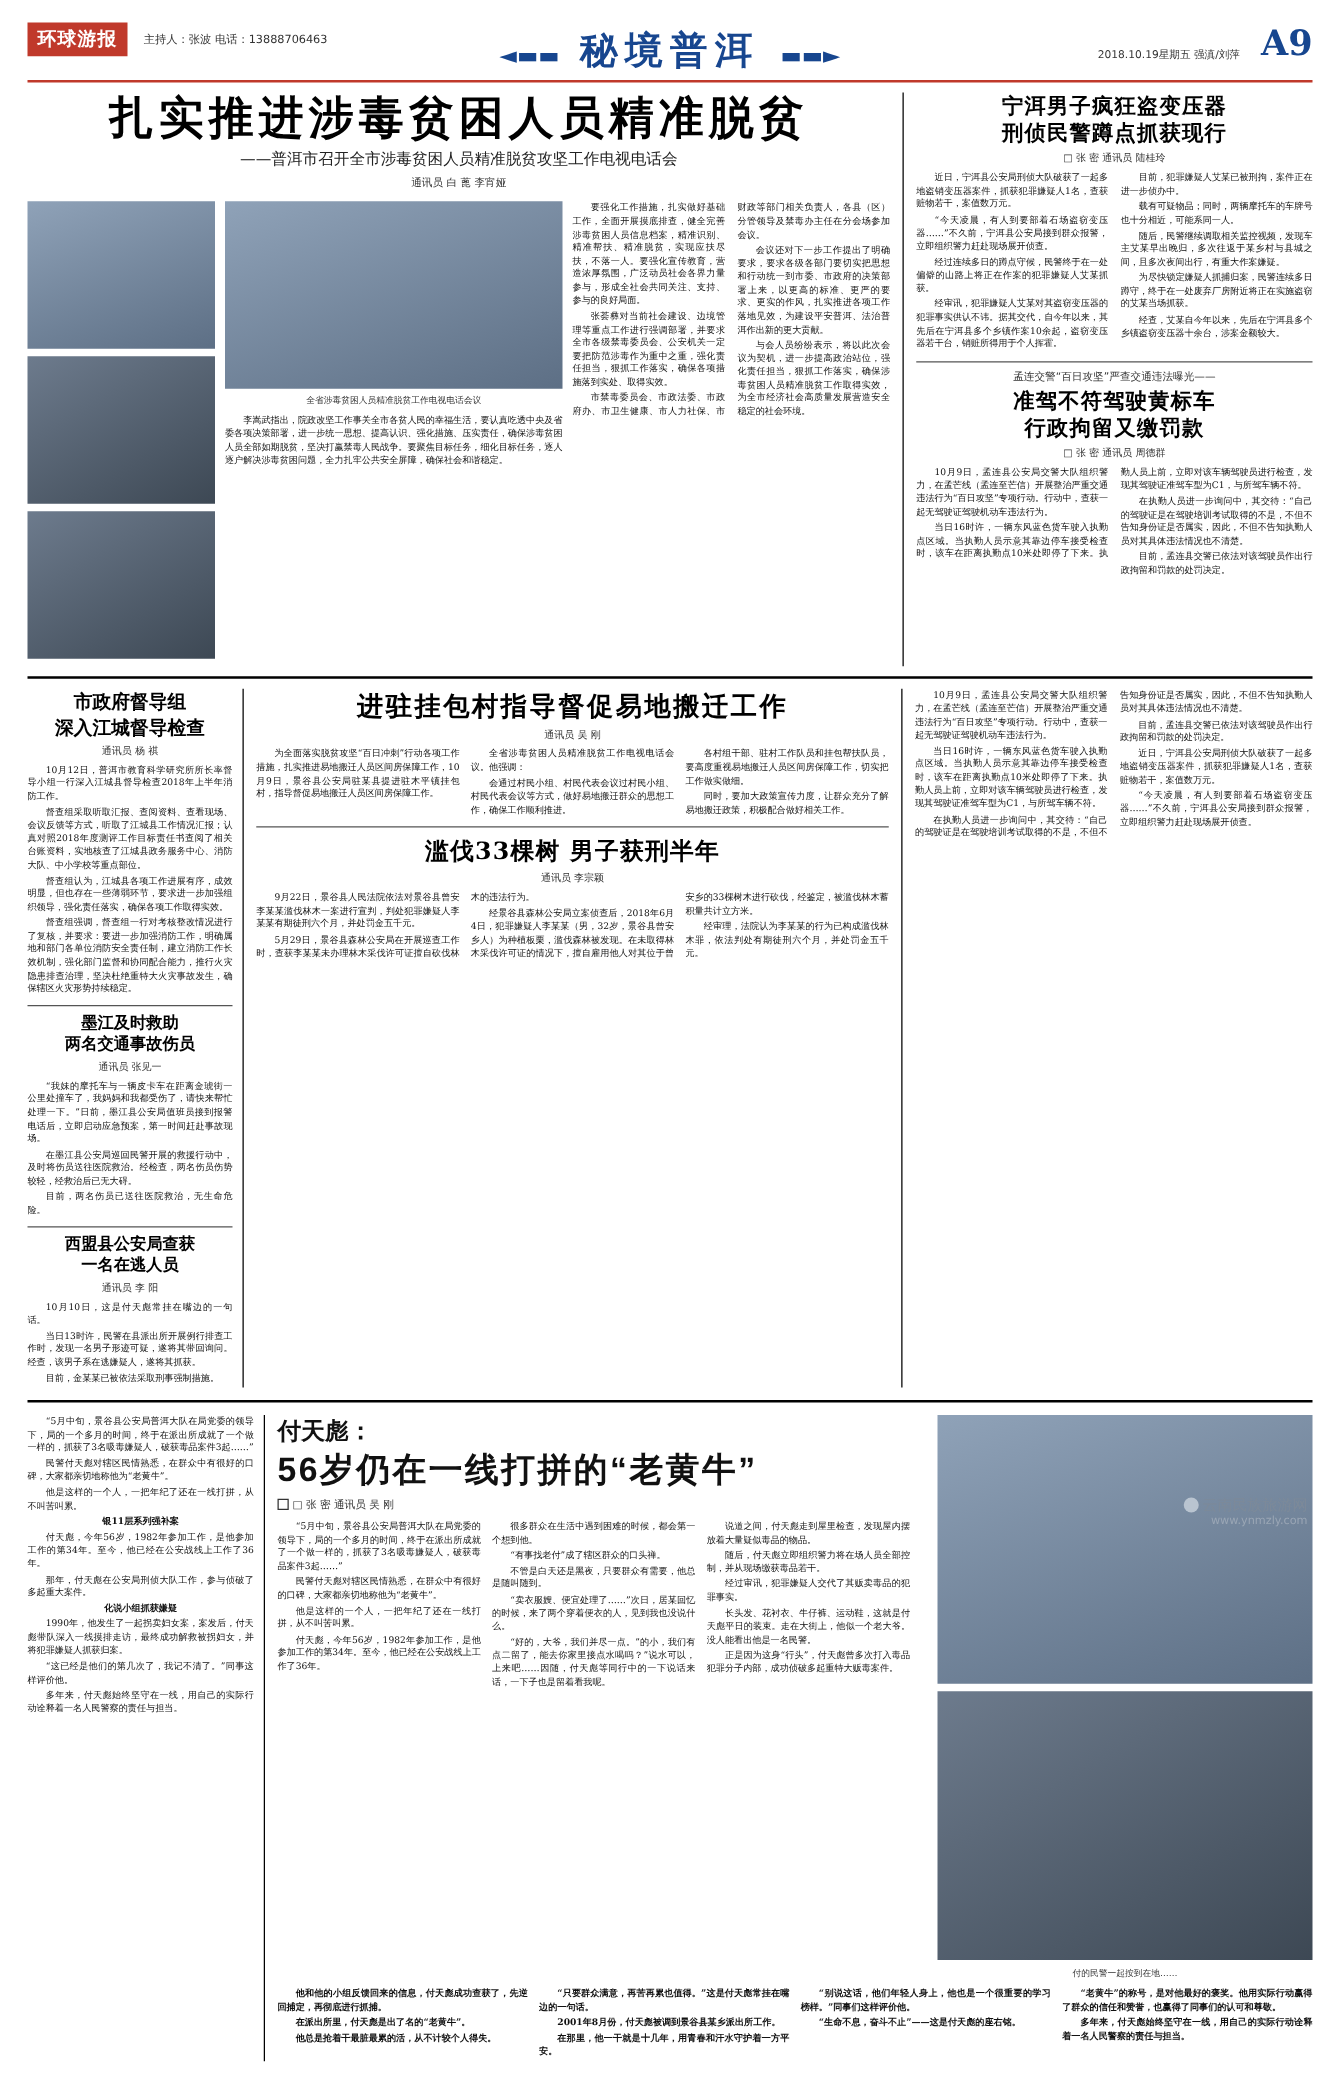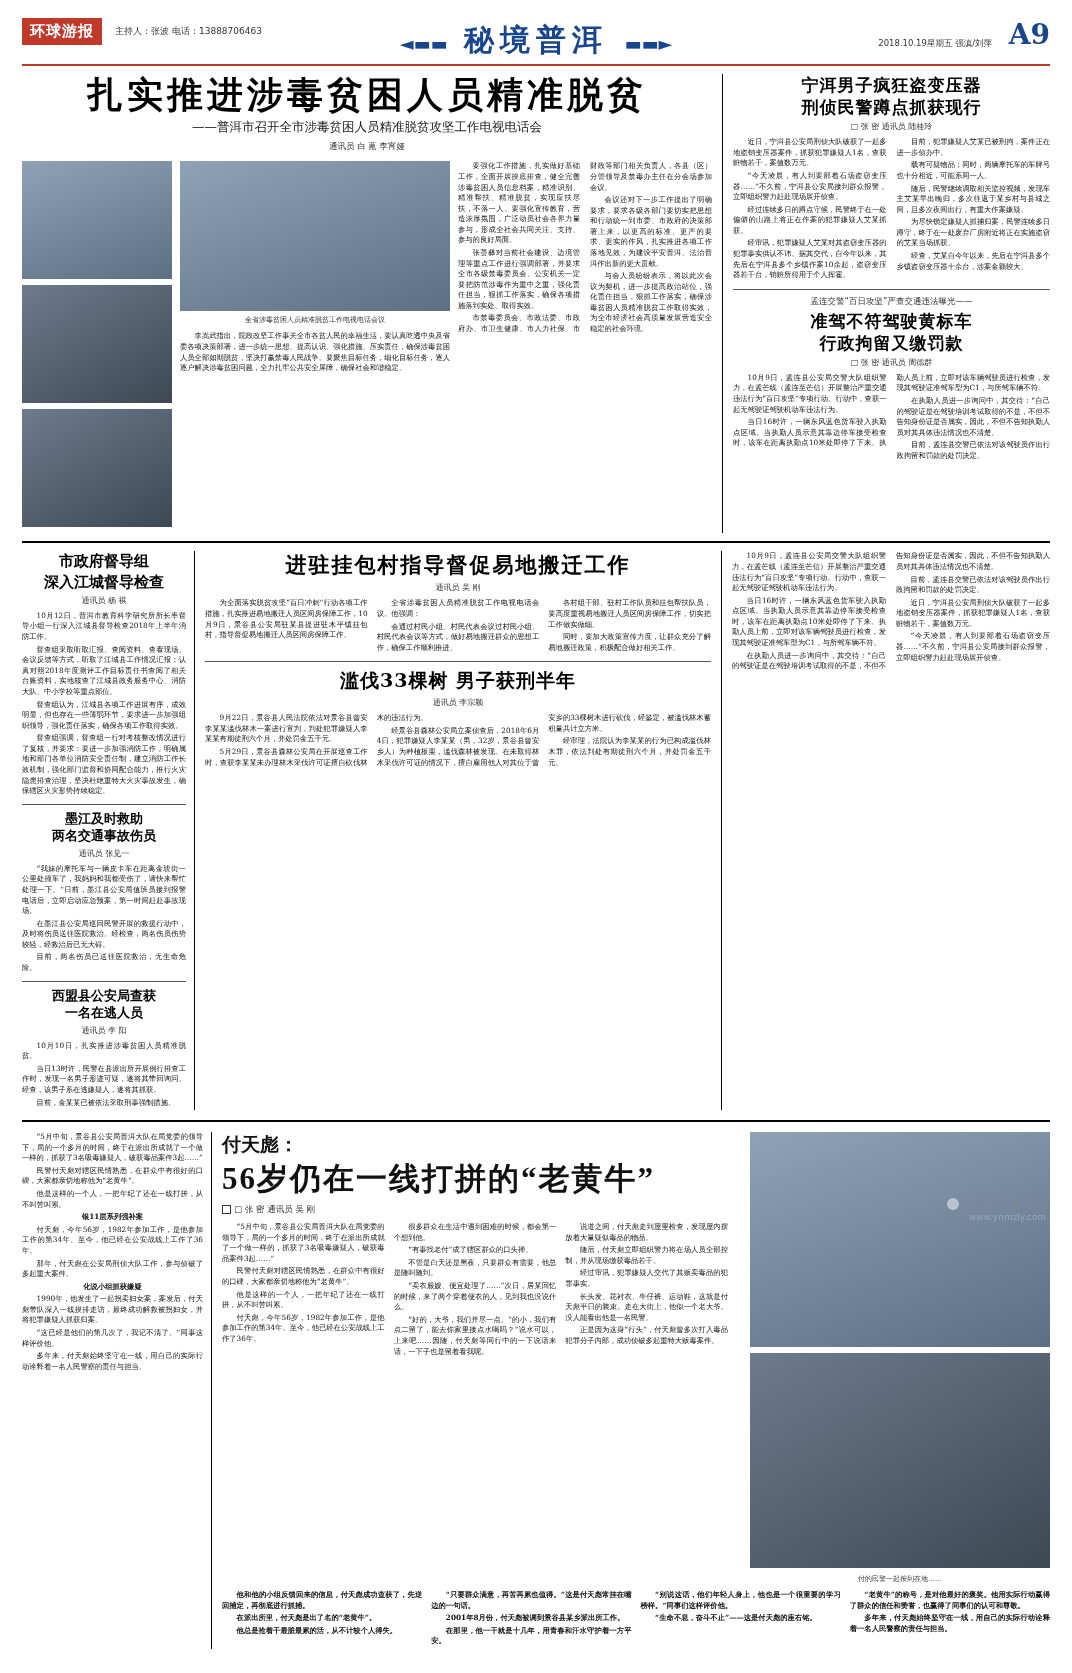--- a/index.html
+++ b/index.html
@@ -57,21 +57,21 @@
   .m-title{font-size:15px;line-height:1.35;}
   .m-title.sm{font-size:13px;}
   .b2-title{font-size:21px;letter-spacing:2px;}
   .b2-title2{font-size:19px;letter-spacing:1px;}
 
   
   .bottom{display:flex;margin-top:10px;border-top:2px solid #000;padding-top:10px;}
   .bot-left{width:190px;padding-right:8px;box-sizing:border-box;border-right:1px solid #000;}
   .bot-main{flex:1;padding-left:10px;box-sizing:border-box;}
   .feat-name{font-size:19px;font-weight:bold;font-family:"DejaVu Serif","Liberation Serif",serif;}
-  .feat-title{font-size:31px;font-weight:bold;font-family:Liberation Serif, serif;letter-spacing:2px;}
+  .feat-title{font-size:27px;font-weight:bold;font-family:Liberation Sans, sans-serif;letter-spacing:2px;}
   .feat-by{font-size:8.5px;color:#333;margin:4px 0 6px 0;}
   .feat-cols{display:flex;gap:9px;margin-top:4px;}
   .feat-col{flex:1;}
   .feat-photos{width:300px;}
   .feat-photos .photo{width:300px;height:215px;margin-bottom:6px;}
 
   .watermark{position:absolute;right:26px;bottom:14px;text-align:right;font-size:9px;color:#9aa6b5;line-height:1.3;}
   .watermark .wm1{color:#7d8a99;font-size:12px;}
   .wm-logo{display:inline-block;width:12px;height:12px;border-radius:50%;background:#b9c4d0;vertical-align:middle;margin-right:3px;}
 
@@ -181,21 +181,21 @@
         <p>“我妹的摩托车与一辆皮卡车在距离金琥街一公里处撞车了，我妈妈和我都受伤了，请快来帮忙处理一下。”日前，墨江县公安局值班员接到报警电话后，立即启动应急预案，第一时间赶赴事故现场。</p>
         <p>在墨江县公安局巡回民警开展的救援行动中，及时将伤员送往医院救治。经检查，两名伤员伤势较轻，经救治后已无大碍。</p>
         <p>目前，两名伤员已送往医院救治，无生命危险。</p>
       </div>
 
       <div class="thin" style="margin:7px 0 5px 0;"></div>
       <div class="headline m-title sm" style="white-space:pre-line;">西盟县公安局查获
 一名在逃人员</div>
       <div class="r-sub">通讯员 李 阳</div>
       <div class="body-text">
-        <p>10月10日，扎实推进涉毒贫困人员精准脱贫。</p>
+        <p>10月10日，这是付天彪常挂在嘴边的一句话。</p>
         <p>当日13时许，民警在县派出所开展例行排查工作时，发现一名男子形迹可疑，遂将其带回询问。经查，该男子系在逃嫌疑人，遂将其抓获。</p>
         <p>目前，金某某已被依法采取刑事强制措施。</p>
       </div>
     </div>
 
     <div class="band-c2">
       <div class="headline b2-title">进驻挂包村指导督促易地搬迁工作</div>
       <div class="r-sub">通讯员 吴 刚</div>
       <div class="body-text txtcols3">
         <p>为全面落实脱贫攻坚“百日冲刺”行动各项工作措施，扎实推进易地搬迁人员区间房保障工作，10月9日，景谷县公安局驻某县提进驻木平镇挂包村，指导督促易地搬迁人员区间房保障工作。</p>

